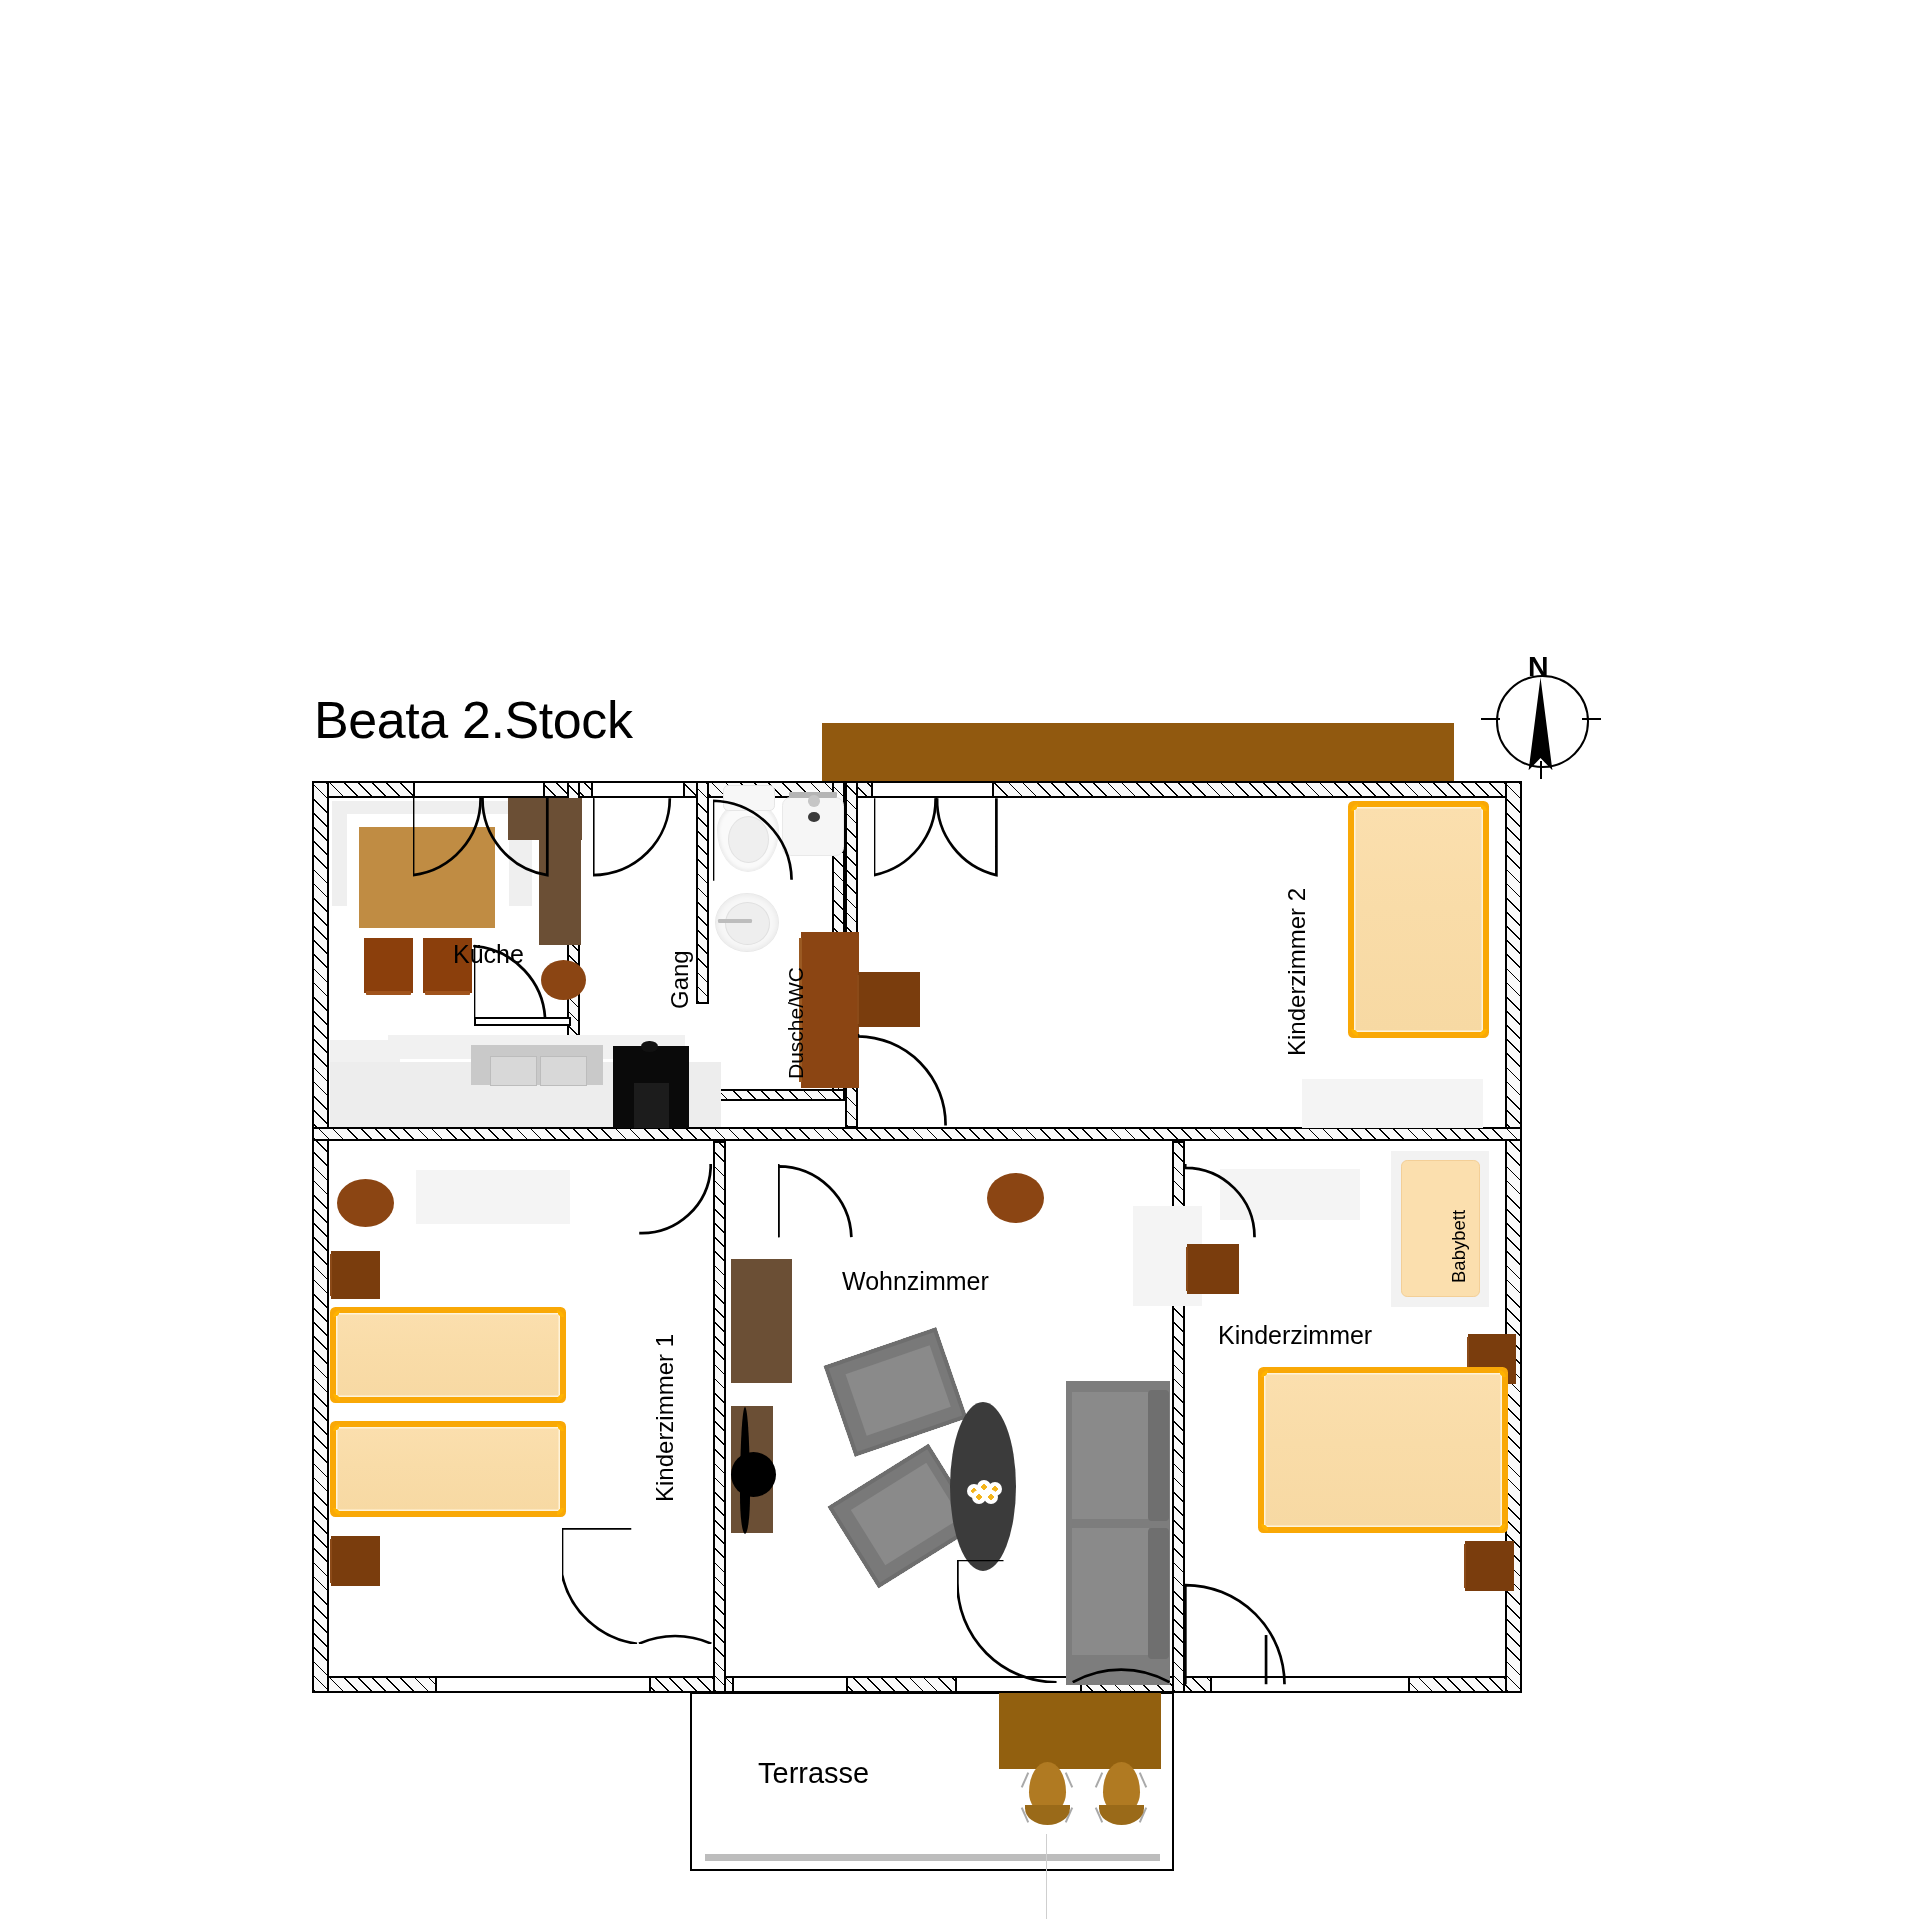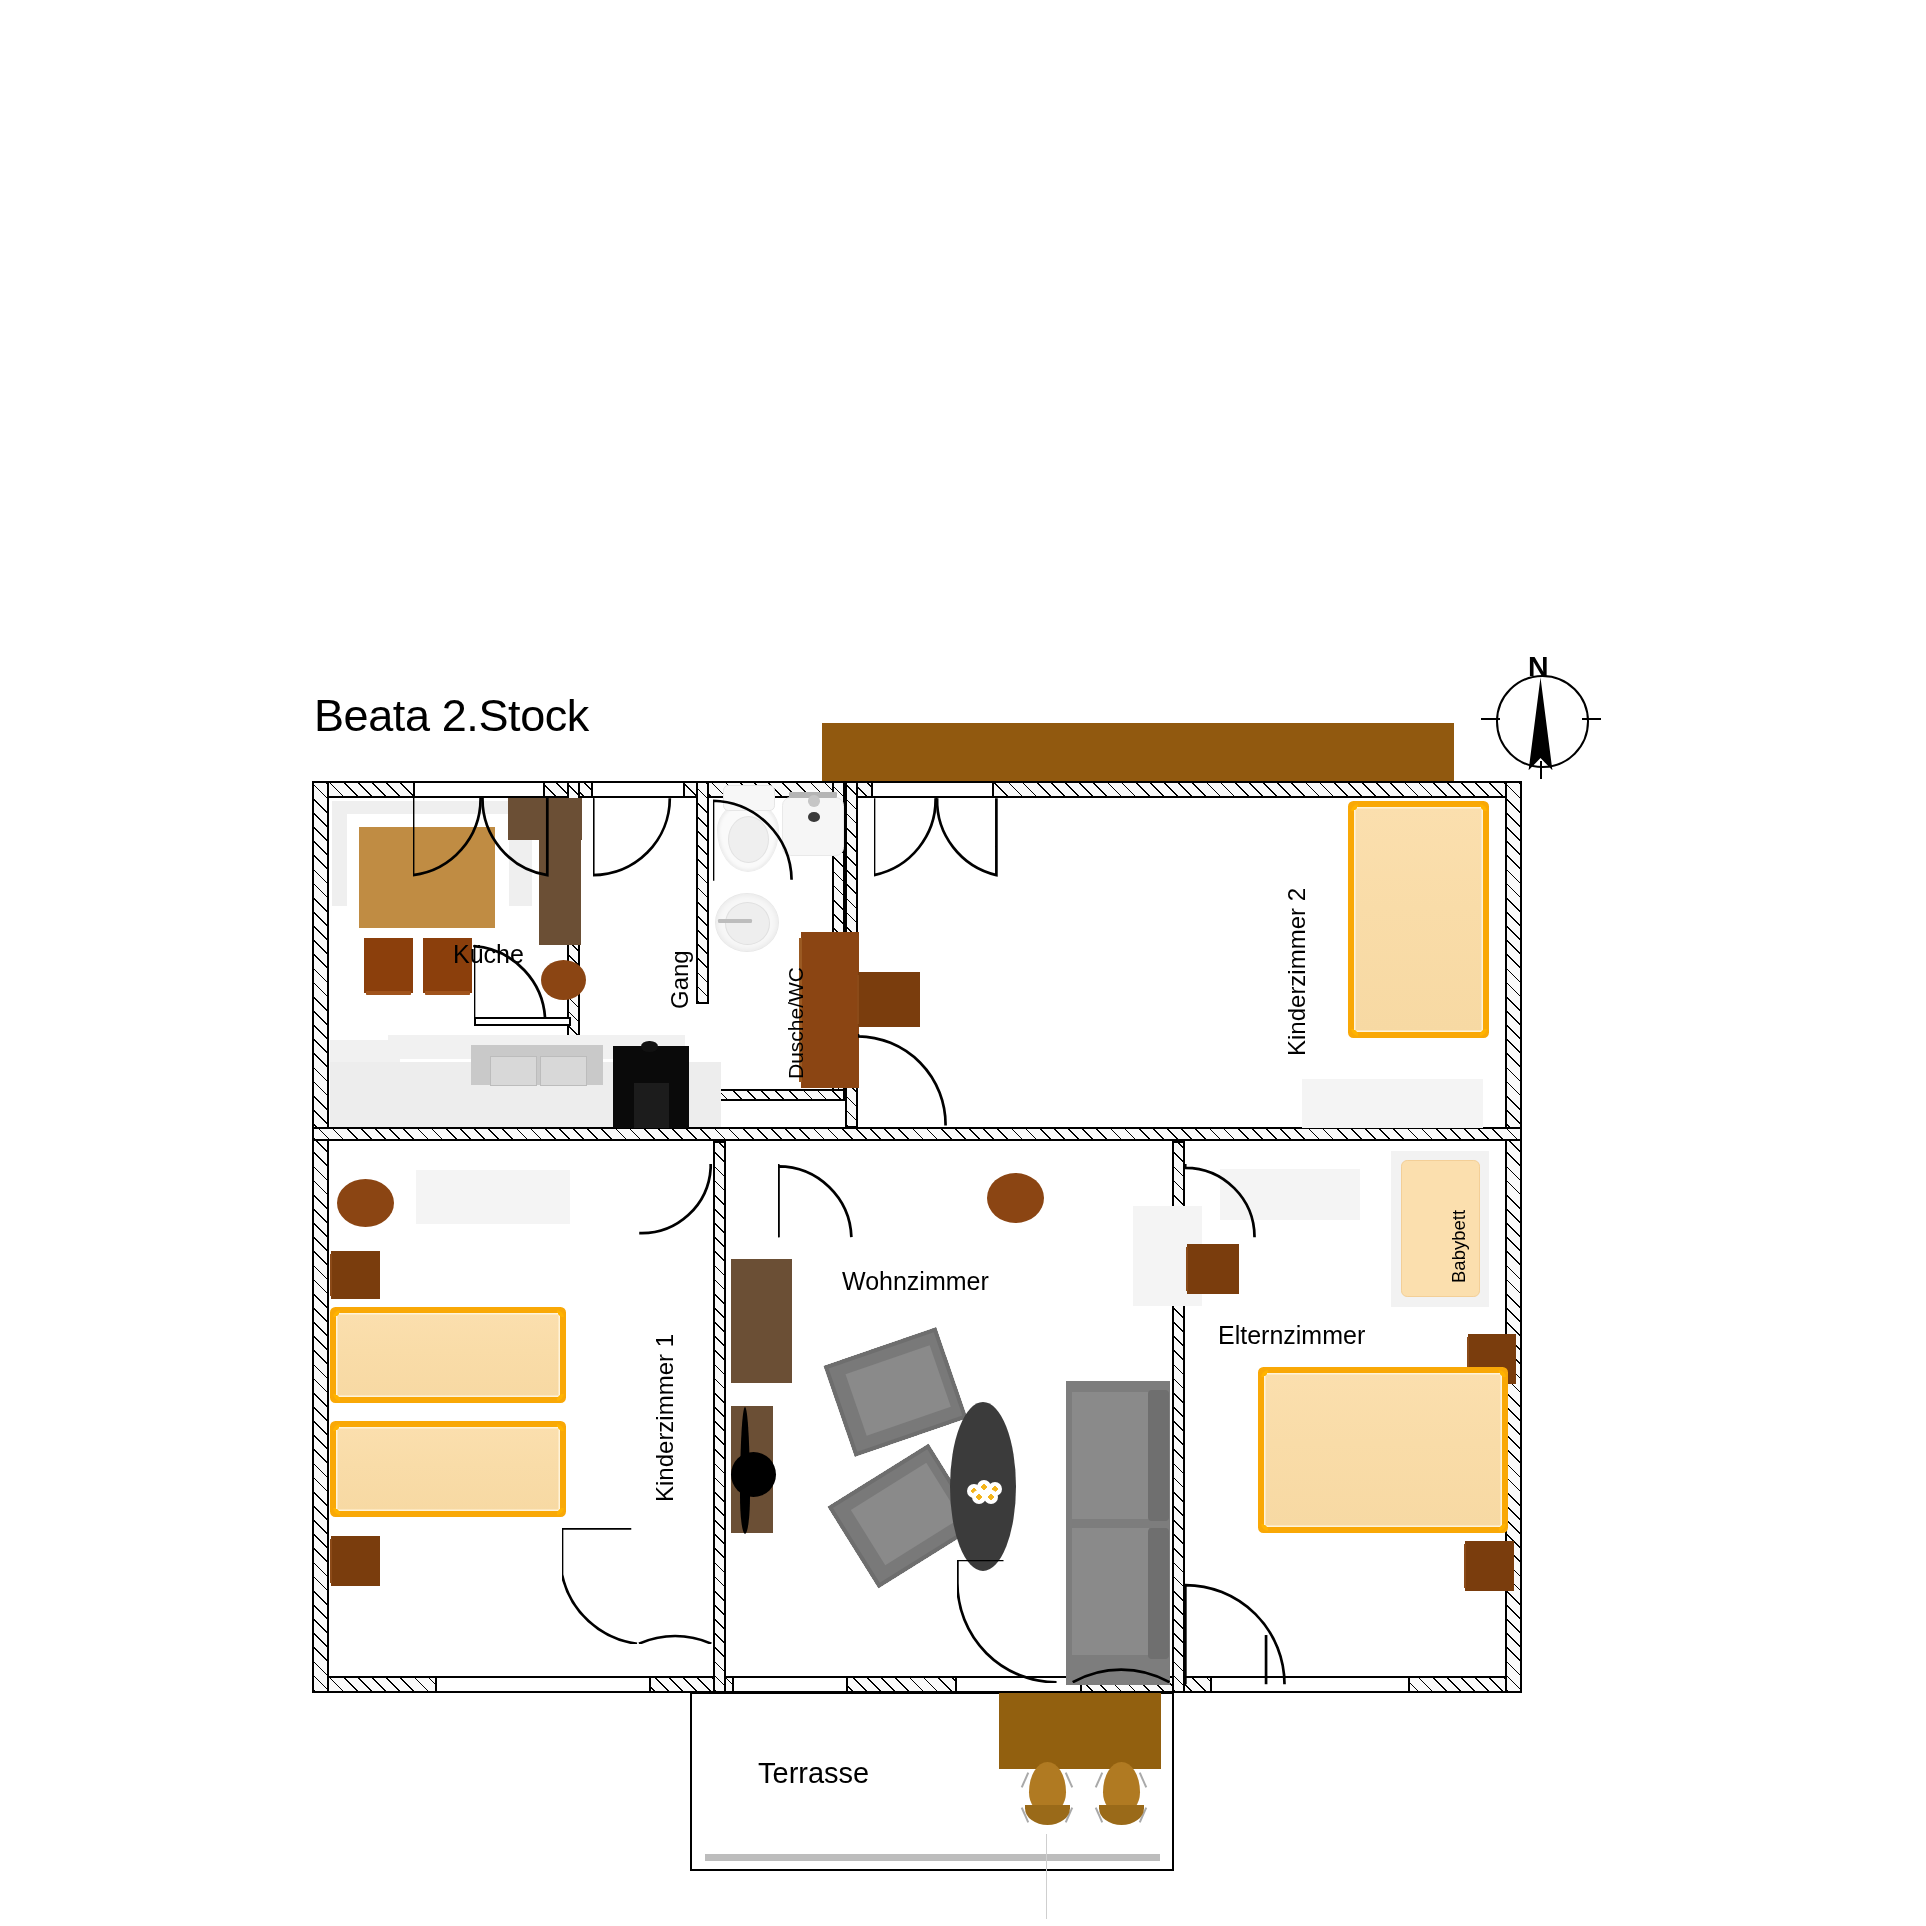--- a/index.html
+++ b/index.html
@@ -3,21 +3,21 @@
 <meta charset="utf-8">
 <style>
   html,body{margin:0;padding:0;background:#ffffff;}
   body{width:1965px;height:2542px;position:relative;font-family:"Liberation Sans",sans-serif;overflow:hidden;}
 
   #stage{position:absolute;left:0;top:0;width:1965px;height:2542px;}
 
   .lbl{position:absolute;color:#000;white-space:nowrap;font-family:"Liberation Sans",sans-serif;}
 
   
-  #title{left:314px;top:690px;font-size:45px;letter-spacing:-0.4px;}
+  #title{left:314px;top:690px;font-size:52px;letter-spacing:-0.4px;}
 
   
   .wall{position:absolute;box-sizing:border-box;
         background:
           repeating-linear-gradient(45deg,#000 0 1.2px,rgba(0,0,0,0) 1.2px 10px),
           #fafafa;
         border:2.7px solid #000;}
 
   
   .wallplain{position:absolute;background:#fff;border:2.7px solid #000;box-sizing:border-box;}
@@ -330,21 +330,21 @@
       <path d="M0,0 L0,10 A180,180 0 0,1 180,190" fill="none" stroke="#000" stroke-width="7"></path>
       <line x1="0" y1="190" x2="180" y2="190" stroke="#000" stroke-width="0"></line>
     </svg>
   </div>
   <div class="door" style="left:1185px;top:1562px;">
     <svg width="116" height="123" style="position:absolute;left:0;top:0;" viewBox="0 0 300 320">
       <path d="M0,318 L0,60 A258,258 0 0,1 258,318" fill="none" stroke="#000" stroke-width="7"></path>
       <line x1="210" y1="318" x2="210" y2="190" stroke="#000" stroke-width="7"></line>
     </svg>
   </div>
-  <div class="lbl" style="left:1218px;top:1321px;font-size:25px;">Elternzimmer</div>
+  <div class="lbl" style="left:1218px;top:1321px;font-size:25px;">Kinderzimmer</div>
 
   <div class="terrasse-box" style="left:690px;top:1692px;width:484px;height:179px;"></div>
   <div class="terrstep" style="left:705px;top:1854px;width:455px;height:7px;"></div>
   <div class="terrassentisch" style="left:999px;top:1693px;width:162px;height:76px;"></div>
 
   <div class="terrstuhl" style="left:1022px;top:1760px;width:50px;height:77px;">
     <div class="legs" style="left:0;top:11.6px;width:50px;height:46px;">
       <i style="left:1.5px;top:0;transform:rotate(24deg);"></i>
       <i style="left:46px;top:0;transform:rotate(-24deg);"></i>
       <i style="left:1.5px;top:35px;transform:rotate(-24deg);"></i>

